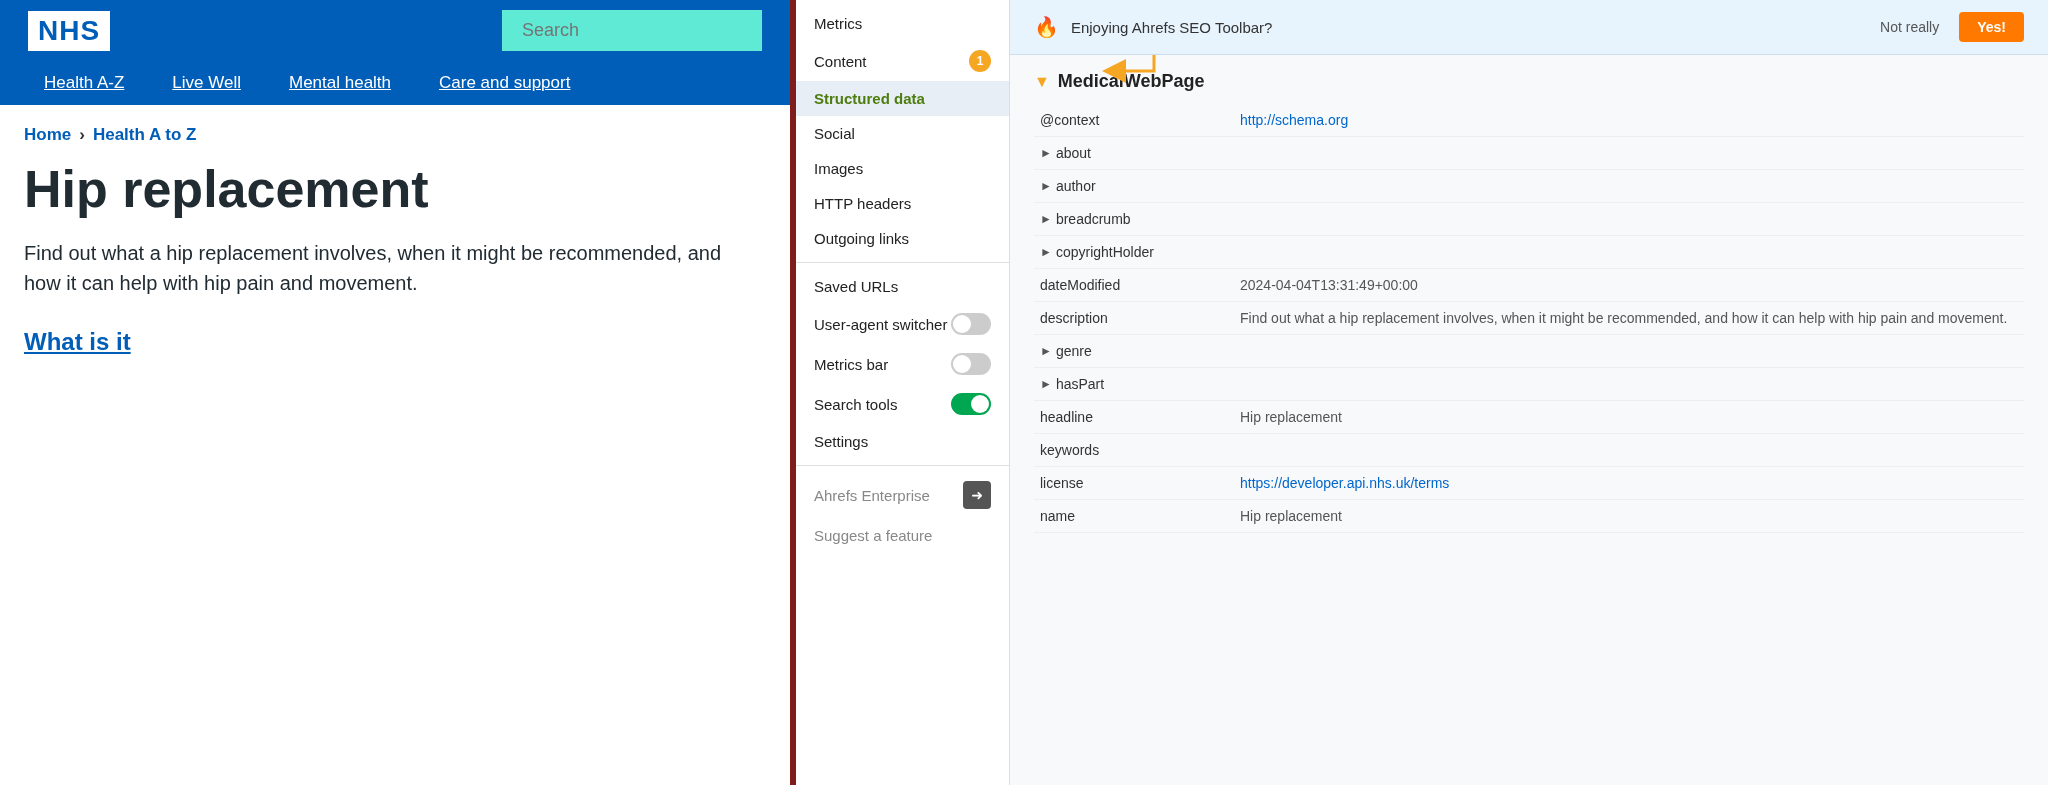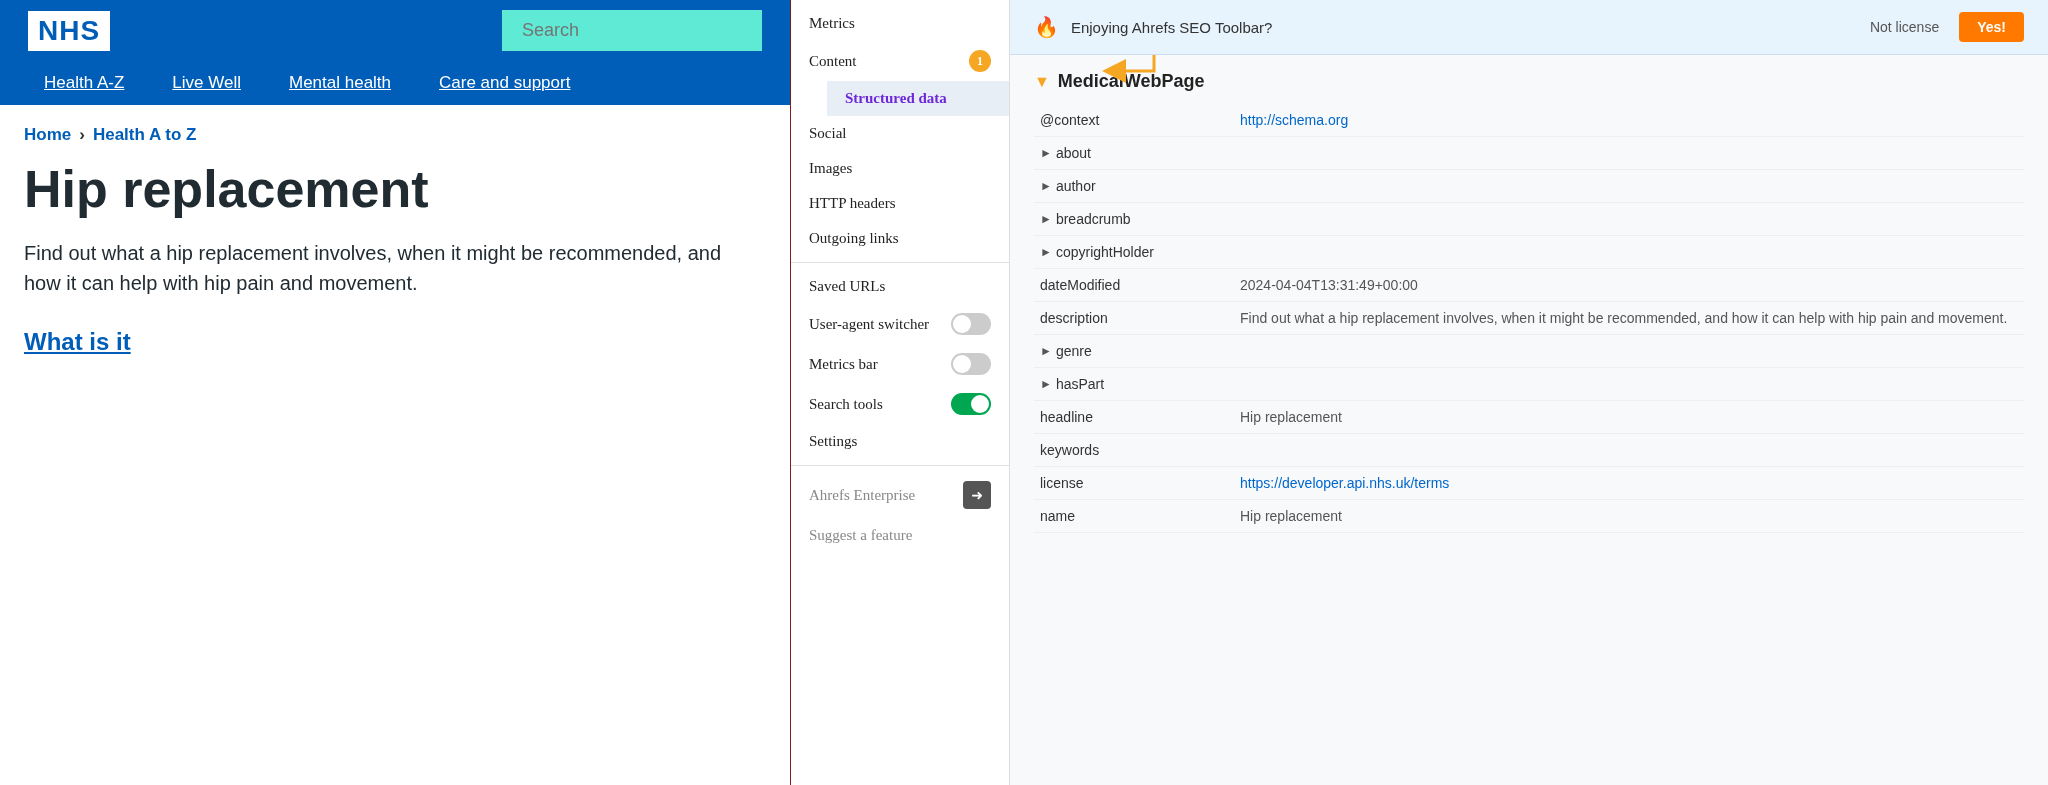--- a/index.html
+++ b/index.html
@@ -107,44 +107,42 @@
       color: #005eb8;
       text-decoration: underline;
       cursor: pointer;
     }
 
     
     .ahrefs-menu {
       width: 220px;
       flex-shrink: 0;
       background: #fff;
-      border-left: 1px solid #7f1d1d;
+      border-left: 6px solid #7f1d1d;
       border-right: 1px solid #ddd;
       display: flex;
       flex-direction: column;
       padding: 6px 0;
       overflow-y: auto;
-      font-family: Liberation Serif, serif;
     }
 
     .menu-item {
       padding: 9px 18px;
       font-size: 15px;
       color: #222;
       cursor: pointer;
       display: flex;
       align-items: center;
       justify-content: space-between;
     }
 
     .menu-item.active {
       background: #e8eef6;
       font-weight: 600;
-      color: #6d28d9;
-      margin-left: 36px;
+      color: #4d7c0f;
     }
 
     .menu-badge {
       background: #f5a623;
       color: #fff;
       border-radius: 50%;
       width: 22px;
       height: 22px;
       display: flex;
       align-items: center;
@@ -439,21 +437,21 @@
   <div class="menu-suggest">
     <span>Suggest a feature</span>
   </div>
 </div>
 
 <div class="structured-panel">
 
   <div class="toolbar-banner">
     <span class="banner-emoji">🔥</span>
     <span class="banner-text">Enjoying Ahrefs SEO Toolbar?</span>
-    <span class="banner-no">Not license</span>
+    <span class="banner-no">Not really</span>
     <button class="banner-yes">Yes!</button>
   </div>
 
   <div class="structured-content">
 
     <div class="arrow-container">
       <div class="schema-type-header">
         <span class="schema-arrow">▼</span>
         <span class="schema-type-name">MedicalWebPage</span>
       </div>

